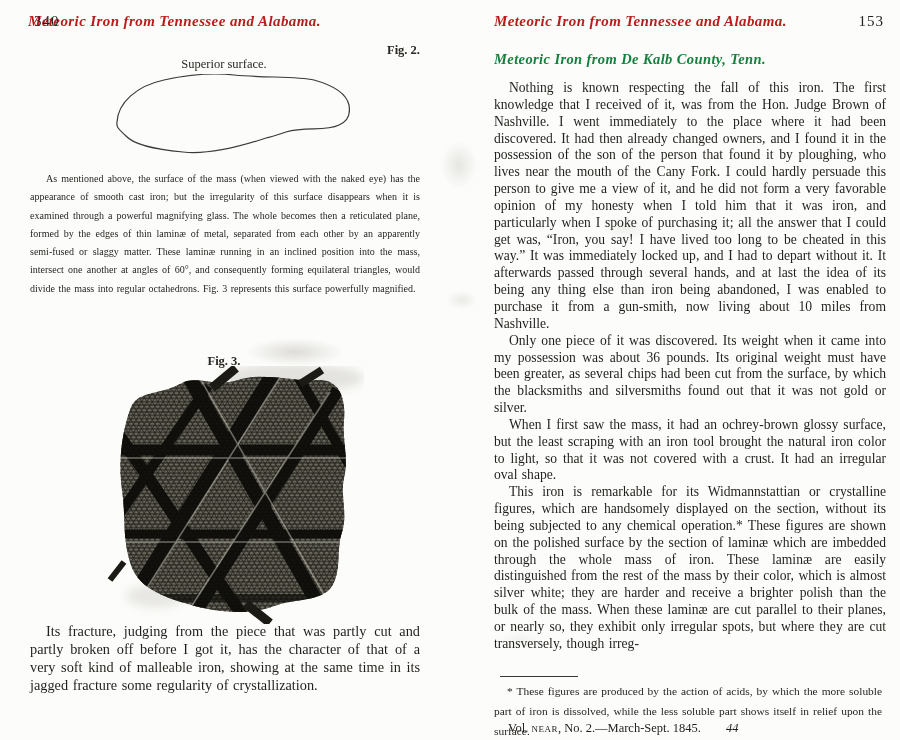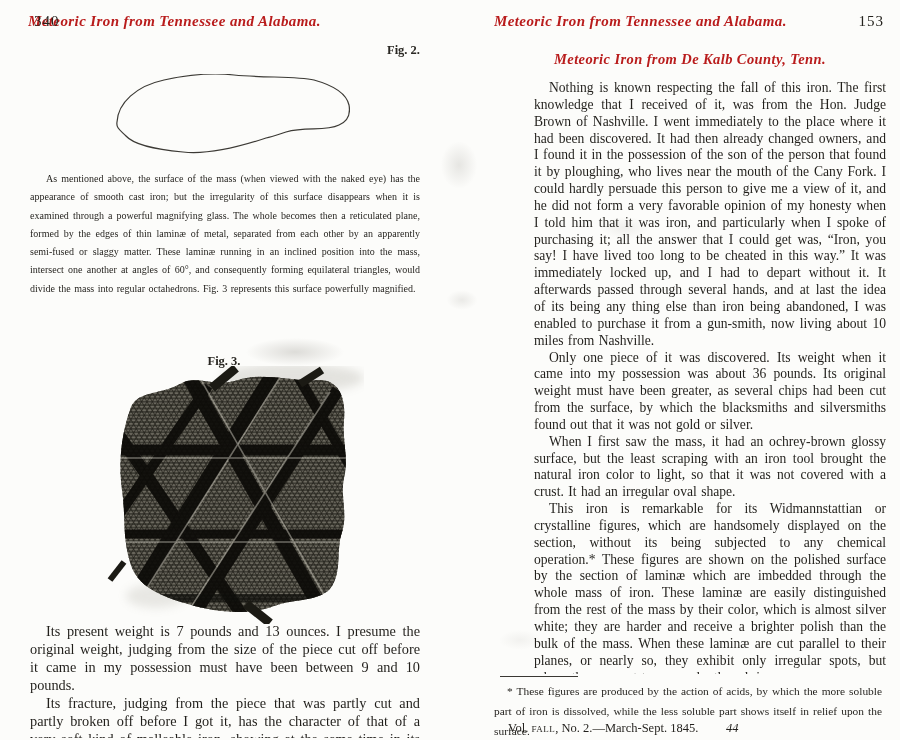--- a/index.html
+++ b/index.html
@@ -43,26 +43,26 @@
   #left-para-1{position:absolute;top:160px;left:2px;width:390px;font-size:10px;line-height:18.3px;}
   #left-para-block{position:absolute;top:612px;left:2px;width:390px;font-size:14.3px;line-height:18px;}
 
   #fig2-label{top:33px;text-align:right;}
   #fig2-caption{top:47px;}
   #fig2-svg{position:absolute;top:64px;left:88px;}
   #fig3-label{top:344px;}
   #fig3-svg{position:absolute;top:356px;left:68px;}
 
   #section-title{
-    position:absolute;top:41px;left:0;right:0;text-align:center;
-    font-style:italic;font-weight:bold;font-size:14.5px;letter-spacing:0.4px;color:#b91c1c;
+    position:absolute;top:41px;left:0;right:0;
+    font-style:italic;font-weight:bold;font-size:14.5px;letter-spacing:0.4px;color:#15803d;
   }
   #right-paras{position:absolute;top:70px;left:0;width:392px;max-height:594px;overflow:hidden;
     font-size:13.6px;line-height:16.85px;}
-  #right-paras p{text-indent:15px;margin-left:40px;}
+  #right-paras p{text-indent:15px;}
 
   #footnote-rule{position:absolute;top:666px;left:6px;width:78px;height:0;border-top:1px solid #3a3833;}
   #footnote{position:absolute;top:671px;left:0;width:388px;font-size:11.4px;line-height:20px;}
   #footnote p{text-indent:13px;}
 
   #page-footer{position:absolute;top:711px;left:0;width:392px;font-size:12.5px;}
   #footer-vol{position:absolute;left:14px;top:0;white-space:nowrap;}
   .smallcaps{font-variant:small-caps;letter-spacing:0.5px;}
   #footer-sig{position:absolute;left:232px;top:0;font-style:italic;}
 </style>
@@ -71,20 +71,21 @@
 
 <div class="canvas">
 
   <div class="page" id="left-page">
     <div class="running-head">
       <span class="pagenum left">340</span>
       <span class="running-title">Meteoric Iron from Tennessee and Alabama.</span>
     </div>
 
     <div class="fig-label" id="fig2-label">Fig. 2.</div>
+    <div class="fig-caption" id="fig2-caption">Superior surface.</div>
 
     <svg id="fig2-svg" width="234" height="86" viewBox="0 0 234 86">
       <path d="M 1,48
                C 2,29 20,12 48,6
                C 76,0 100,-1 118,1
                C 150,4 181,2 198,6
                C 216,11 230,18 233,31
                C 235,42 230,48 223,51
                C 209,58 190,52 170,58
                C 161,61 156,63 150,64
@@ -162,21 +163,20 @@
 
       <g stroke="#1b1a14" fill="none">
         <path d="M 116,22 L 140,2" stroke-width="9"></path>
         <path d="M 204,18 L 226,4" stroke-width="8"></path>
         <path d="M 150,238 L 174,257" stroke-width="9"></path>
         <path d="M 28,196 L 14,214" stroke-width="6"></path>
       </g>
     </svg>
 
     <div class="bodytext" id="left-para-block">
-      <p>Its present weight is 7 pounds and 13 ounces. I presume the original weight, judging from the size of the piece cut off before it came in my possession must have been between 9 and 10 pounds.</p>
       <p>Its fracture, judging from the piece that was partly cut and partly broken off before I got it, has the character of that of a very soft kind of malleable iron, showing at the same time in its jagged fracture some regularity of crystallization.</p>
     </div>
   </div>
 
   <div class="page" id="right-page">
     <div class="running-head">
       <span class="running-title">Meteoric Iron from Tennessee and Alabama.</span>
       <span class="pagenum right">153</span>
     </div>
 
@@ -188,18 +188,18 @@
       <p>When I first saw the mass, it had an ochrey-brown glossy surface, but the least scraping with an iron tool brought the natural iron color to light, so that it was not covered with a crust. It had an irregular oval shape.</p>
       <p>This iron is remarkable for its Widmannstattian or crystalline figures, which are handsomely displayed on the section, without its being subjected to any chemical operation.* These figures are shown on the polished surface by the section of laminæ which are imbedded through the whole mass of iron. These laminæ are easily distinguished from the rest of the mass by their color, which is almost silver white; they are harder and receive a brighter polish than the bulk of the mass. When these laminæ are cut parallel to their planes, or nearly so, they exhibit only irregular spots, but where they are cut transversely, though irreg-</p>
     </div>
 
     <div id="footnote-rule"></div>
     <div class="bodytext" id="footnote">
       <p>* These figures are produced by the action of acids, by which the more soluble part of iron is dissolved, while the less soluble part shows itself in relief upon the surface.</p>
     </div>
 
     <div id="page-footer">
-      <span id="footer-vol"><span>Vol. </span><span class="smallcaps">fall</span><span>, No. 2.—March-Sept. 1845.</span></span>
+      <span id="footer-vol"><span>Vol. </span><span class="smallcaps">near</span><span>, No. 2.—March-Sept. 1845.</span></span>
       <span id="footer-sig">44</span>
     </div>
   </div>
 
 </div>
 
 </body></html>

